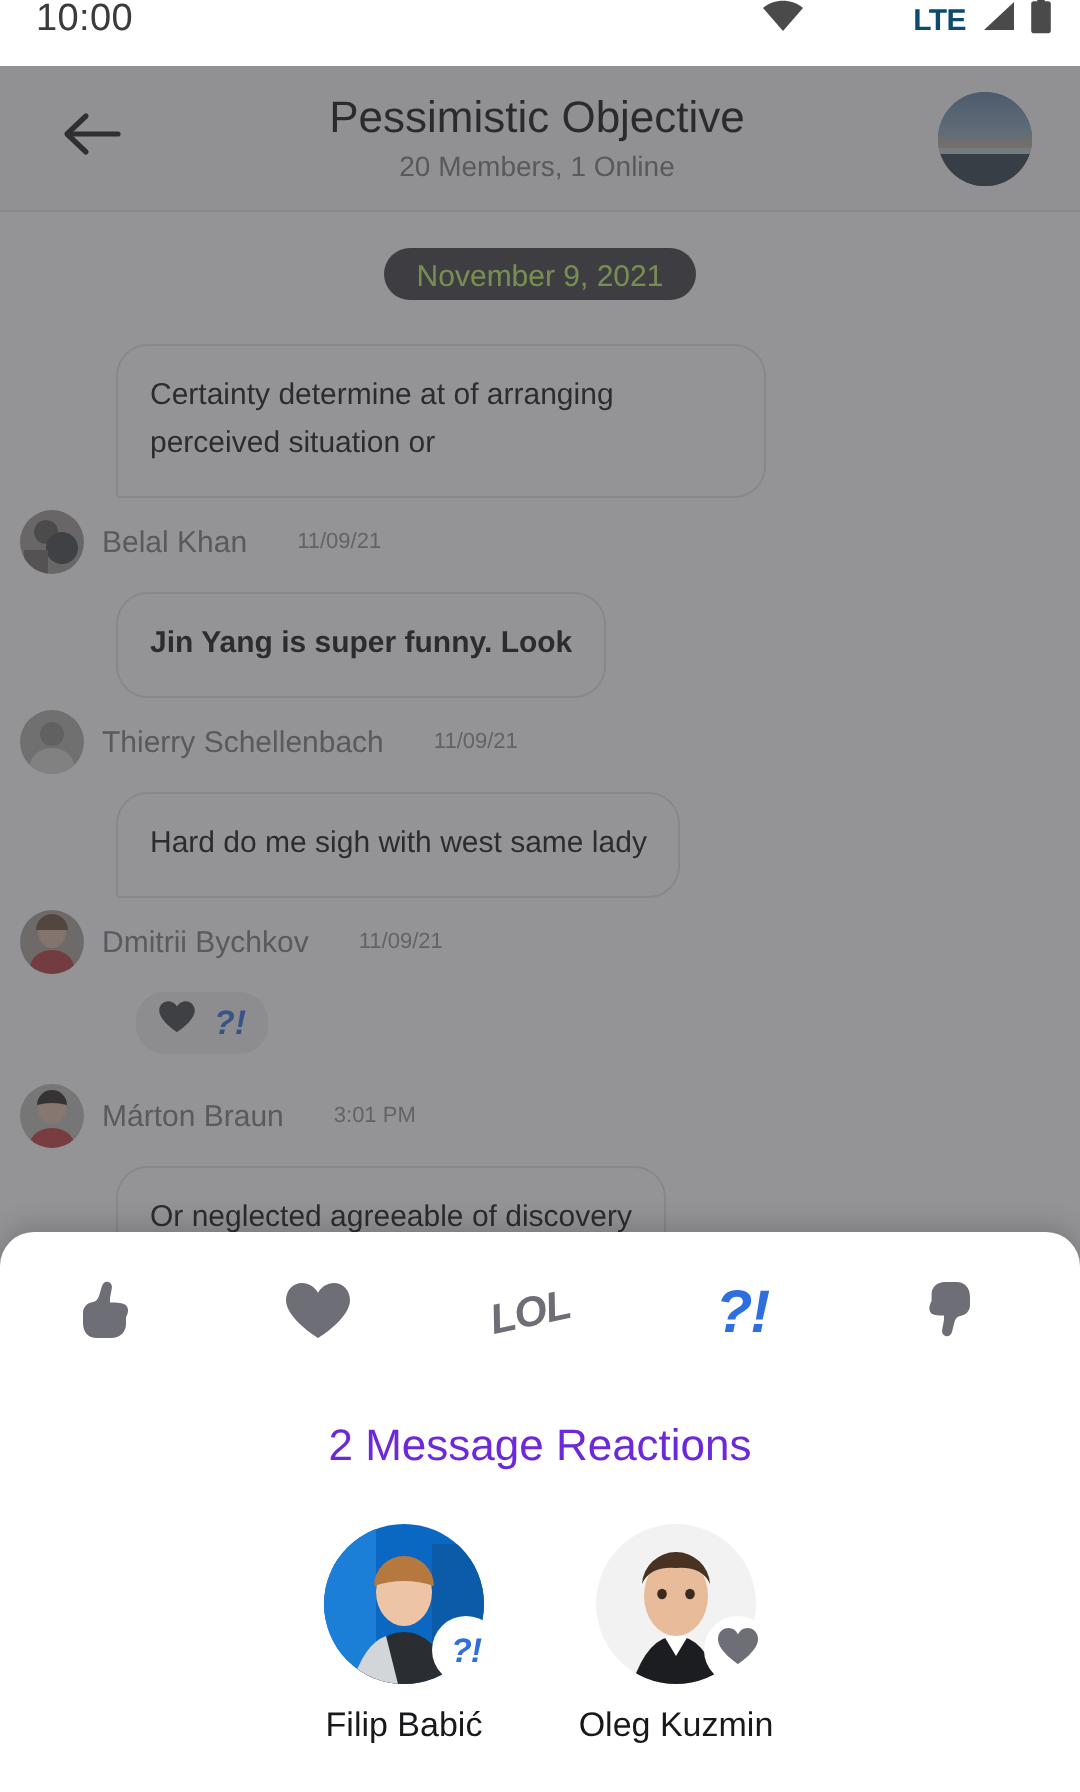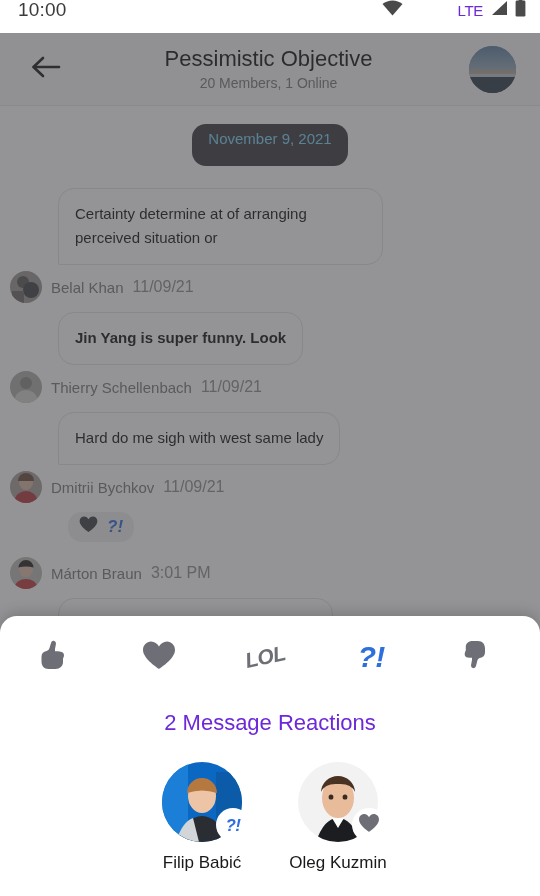--- a/index.html
+++ b/index.html
@@ -39,22 +39,22 @@
     letter-spacing: 0.2px;
   }
   .status-icons {
     display: flex;
     align-items: center;
     gap: 7px;
   }
   .icon-wifi { display:block; }
   .status-lte {
     font-size: 15px;
-    font-weight: 400;
-    color: #6d28d9;
+    font-weight: 700;
+    color: #0c4a6e;
     letter-spacing: -0.3px;
     padding-left: 48px;
   }
   .icon-signal { display:block; }
   .icon-battery { display:block; }
 
   
   .chat-screen {
     position: absolute;
     top: 33px; left: 0;
@@ -110,23 +110,23 @@
     height: 790px;
   }
 
   .date-sep {
     display: flex;
     justify-content: center;
     margin-bottom: 22px;
   }
   .date-pill {
     background: #3c3d40;
-    color: #7dd3fc;
+    color: #bef264;
     font-size: 15px;
-    padding: 6px 16px 19px;
+    padding: 6px 16px 3px;
     border-radius: 14px;
   }
 
   .msg-group { padding: 0 0 0 10px; }
 
   .bubble {
     display: inline-block;
     max-width: 325px;
     background: #ffffff;
     border: 1px solid #e3e3e6;
@@ -151,22 +151,23 @@
     width: 32px; height: 32px;
     border-radius: 50%;
     flex: 0 0 auto;
     overflow: hidden;
   }
   .meta-name {
     font-size: 15px;
     color: #7b7b7e;
   }
   .meta-time {
-    font-size: 16px;
+    font-size: 11px;
     color: #909093;
+    margin-left: 16px;
   }
 
   .reaction-chip {
     display: inline-flex;
     align-items: center;
     gap: 9px;
     background: #f0f0f2;
     border-radius: 14px;
     padding: 4px 11px 5px;
     margin: 0 0 9px 58px;

